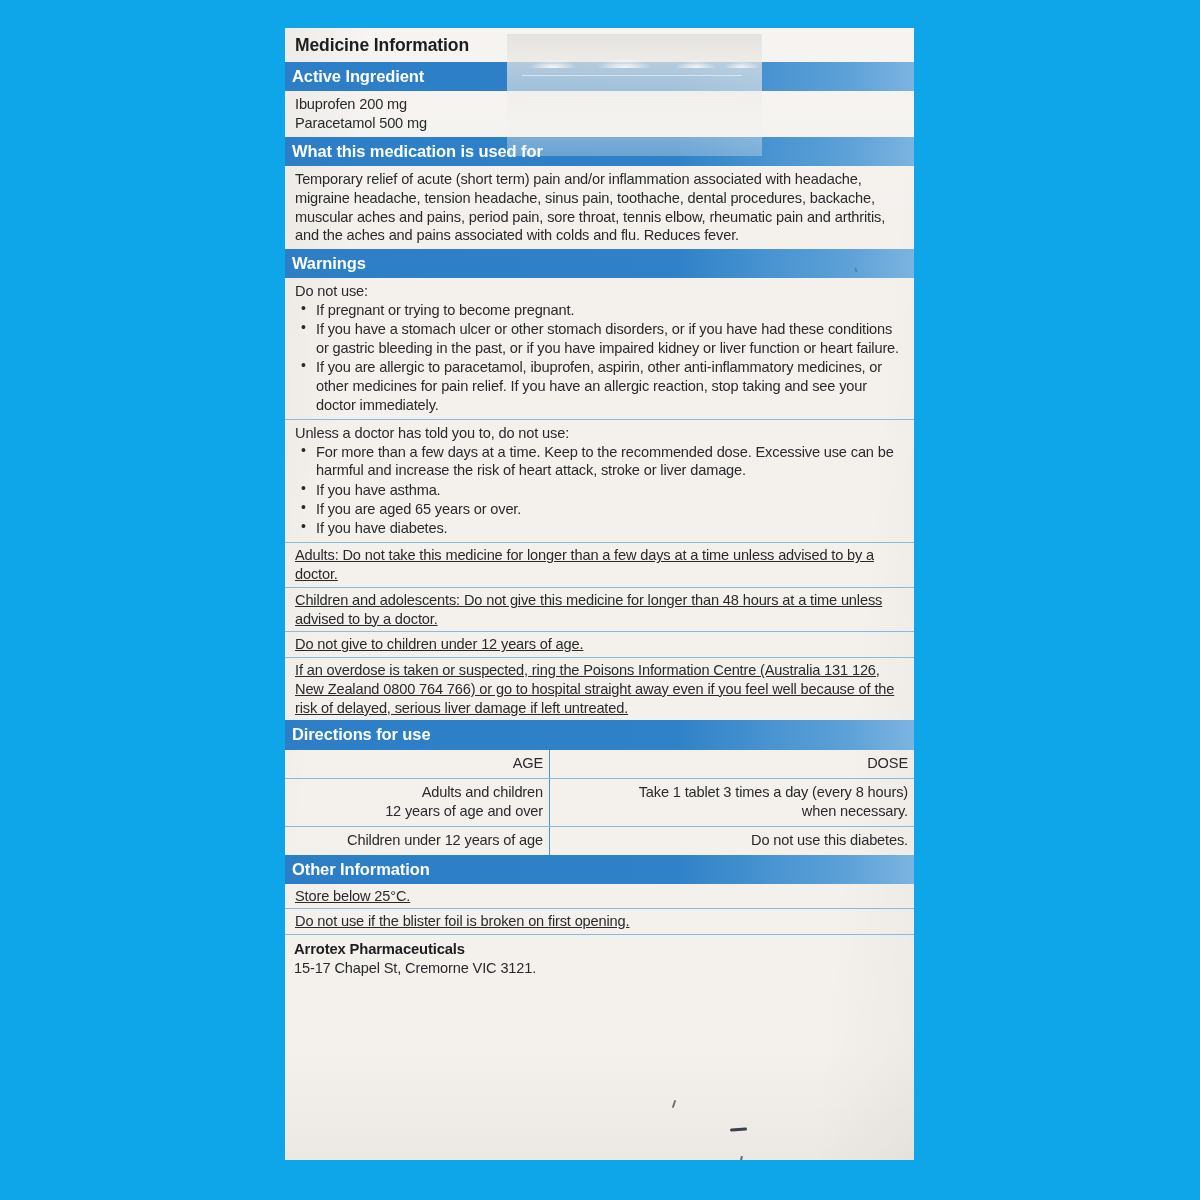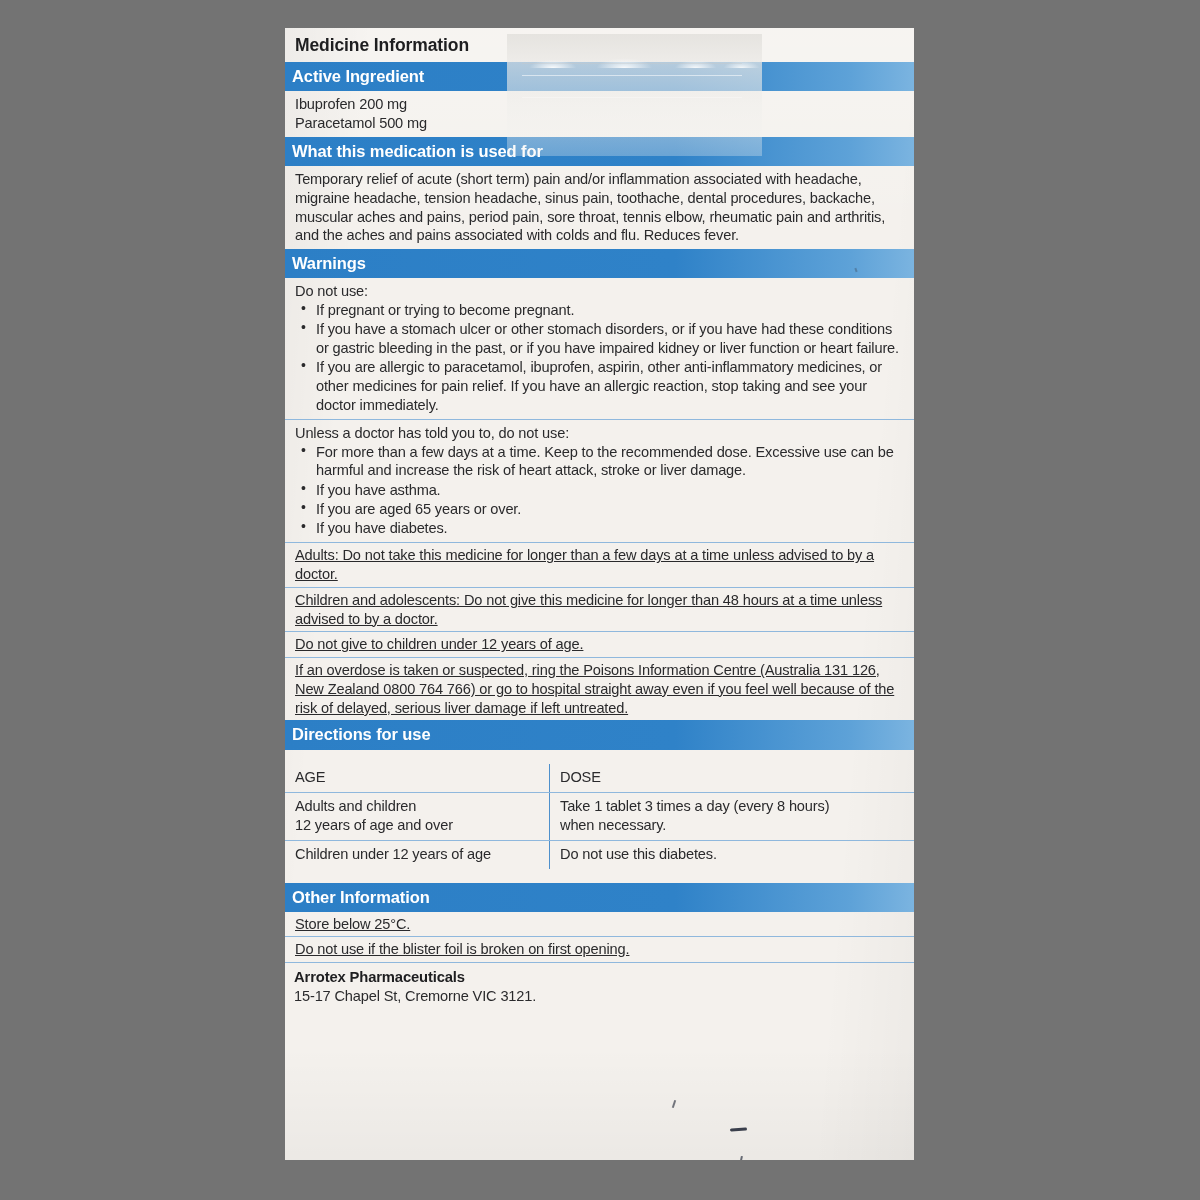--- a/index.html
+++ b/index.html
@@ -12,21 +12,21 @@
     width: 1200px;
     height: 1200px;
     font-family: "Liberation Sans", sans-serif;
     -webkit-font-smoothing: antialiased;
   }
 
   .page {
     position: relative;
     width: 1200px;
     height: 1200px;
-    background: #737373;
+    background: #0ea5e9;
     overflow: hidden;
   }
 
   
   .panel {
     position: absolute;
     left: 285px;
     top: 28px;
     width: 629px;
     height: 1132px;
@@ -140,22 +140,23 @@
     left: 6px;
     top: -1px;
     font-size: 14px;
     color: #2a2a2c;
   }
 
   
   .dose-table {
     width: 100%;
     border-collapse: collapse;
-    margin: 14px -9px;
+    margin: 0 -9px;
     width: calc(100% + 18px);
+    text-align: right;
   }
   .dose-table td {
     font-size: 14.6px;
     color: #2a2a2c;
     line-height: 1.285;
     letter-spacing: -0.15px;
     vertical-align: top;
     padding: 4px 6px 5px 10px;
   }
   .dose-table td.col-age { width: 248px; }

